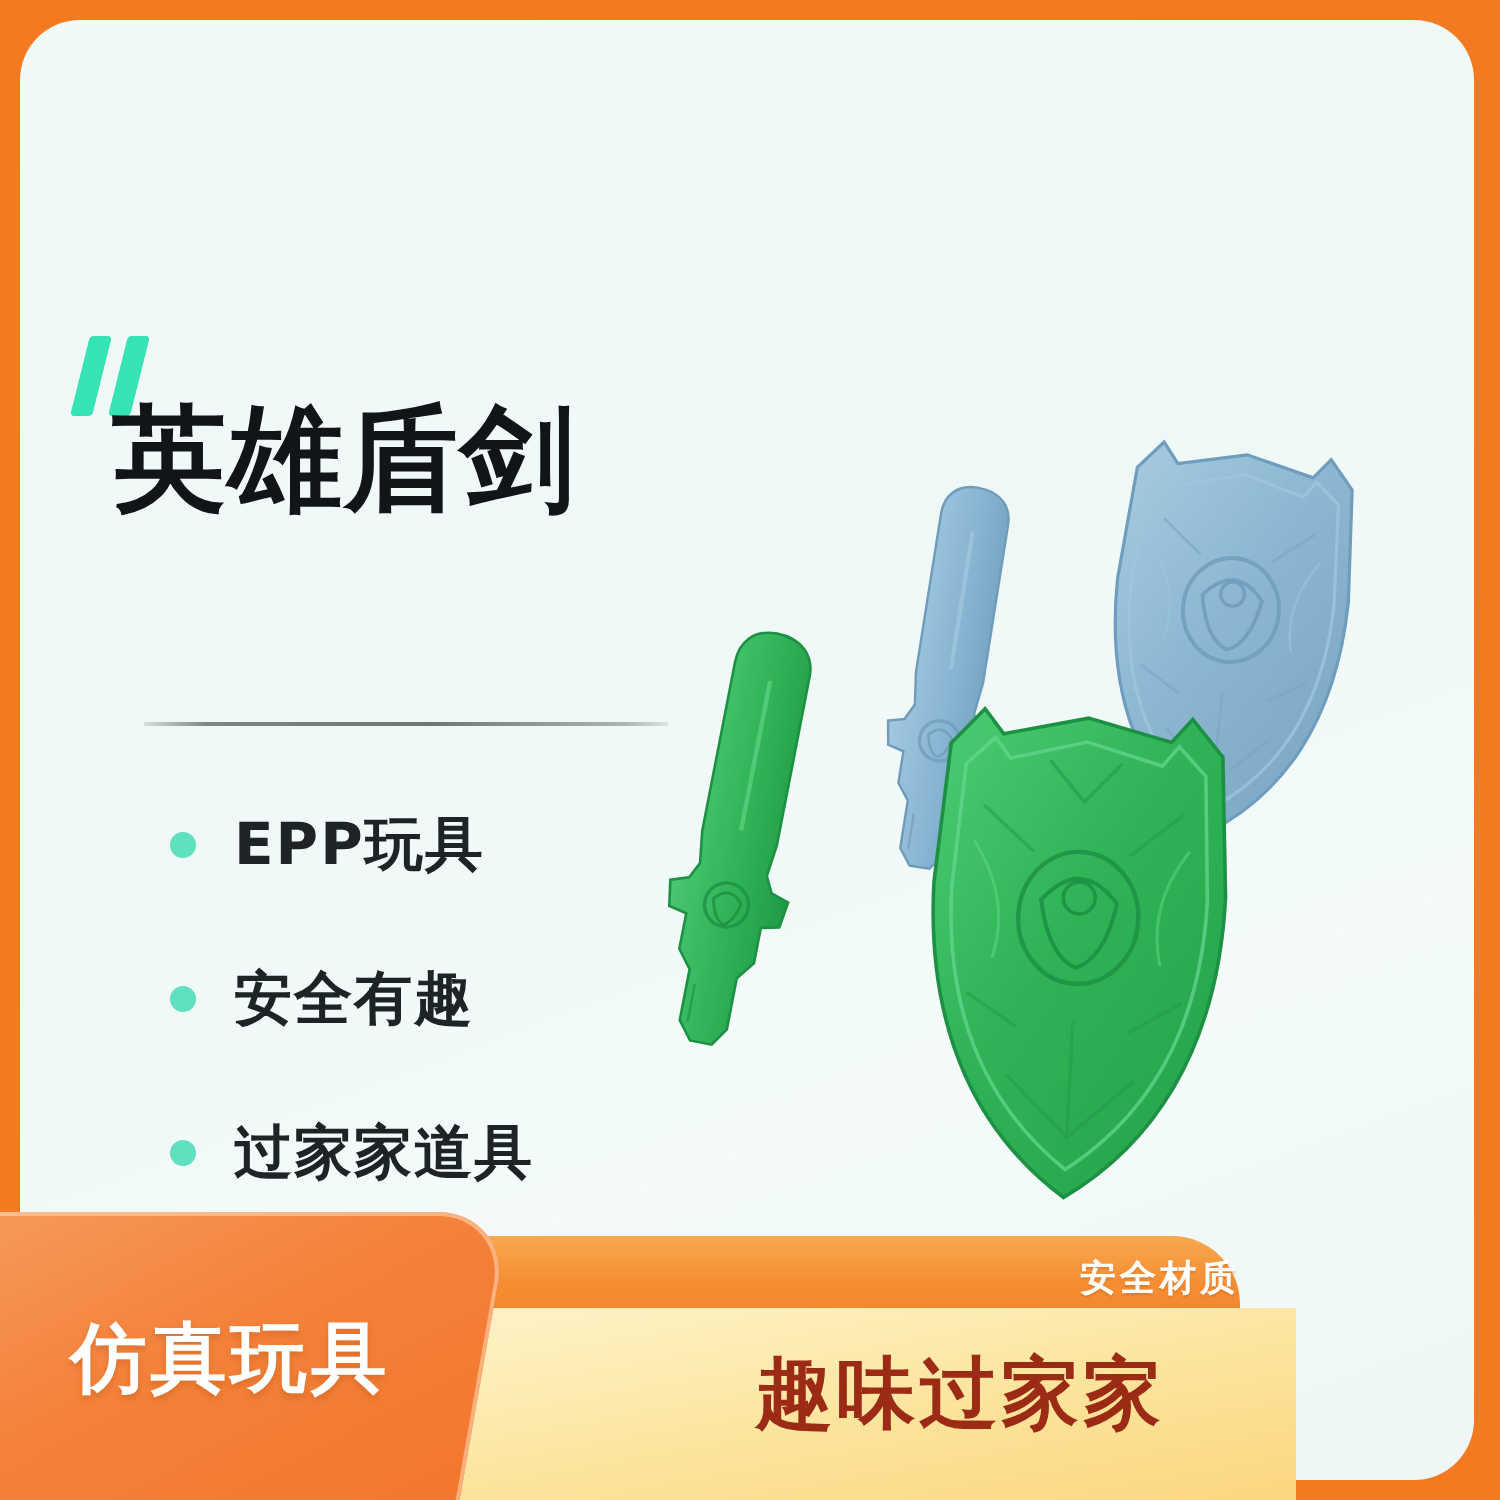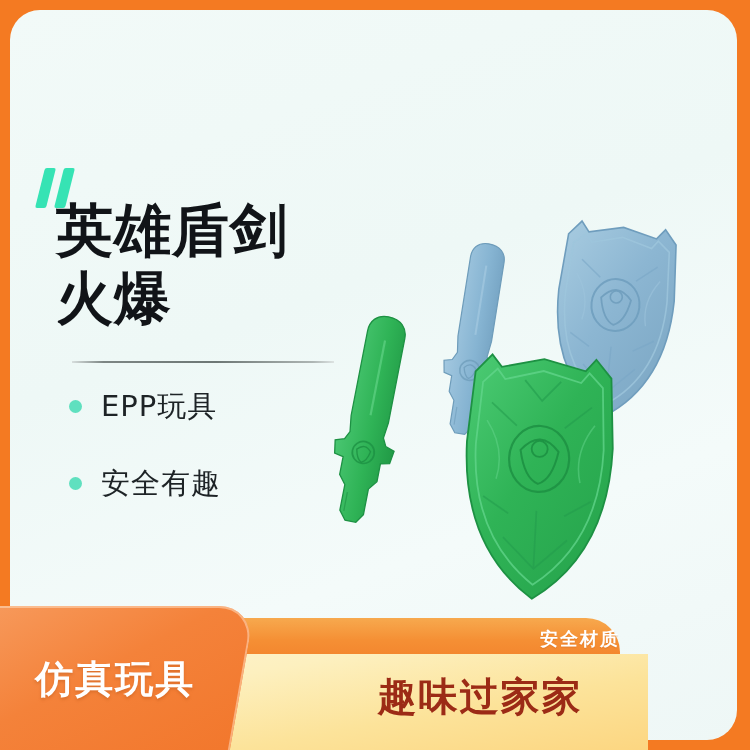--- a/index.html
+++ b/index.html
@@ -39,21 +39,21 @@
   }
   .headline .l2{display:block;}
 
   .divider{
     position:absolute;left:62px;top:351px;width:262px;height:2px;
     background:linear-gradient(90deg,#d7dedd 0%,#7d8684 12%,#6d7775 55%,#aeb6b4 92%,#dde3e2 100%);
   }
 
   .bullets{
     position:absolute;left:52px;top:378px;width:380px;
-    margin:0;padding:0;list-style:none;
+    margin:16px;padding:0;list-style:none;font-weight:bold;
   }
   .bullets li{
     position:relative;padding-left:39px;
     font-size:29px;line-height:36px;color:#1d2326;
     margin-bottom:41px;letter-spacing:1px;
     font-family:"DejaVu Sans","Liberation Sans",sans-serif;
   }
   .bullets li .dot{
     position:absolute;left:7px;top:12px;width:13px;height:13px;
     border-radius:50%;background:#5fe0bf;
@@ -109,33 +109,36 @@
 <div id="poster">
   <div class="inner-panel">
 
     <div class="quote-mark">
       <i class="q1"></i>
         <i class="q2"></i>
     </div>
 
     <div class="headline">
       <span>英雄盾剑</span>
-      <span class="l2">火爆</span>
     </div>
 
     <div class="divider"></div>
 
     <ul class="bullets">
       <li>
         <span class="dot"></span>
         <span>EPP玩具</span>
       </li>
       <li>
         <span class="dot"></span>
         <span>安全有趣</span>
+      </li>
+      <li>
+        <span class="dot"></span>
+        <span>过家家道具</span>
       </li>
     </ul>
 
     <div class="photo">
       <svg viewBox="0 0 452 455" width="452" height="455" aria-hidden="true">
         <defs>
           <linearGradient id="gBlueShield" x1="0" y1="0" x2="1" y2="1">
             <stop offset="0%" stop-color="#a7cbe0"></stop>
             <stop offset="45%" stop-color="#8cb6d2"></stop>
             <stop offset="100%" stop-color="#7aa5c2"></stop>

